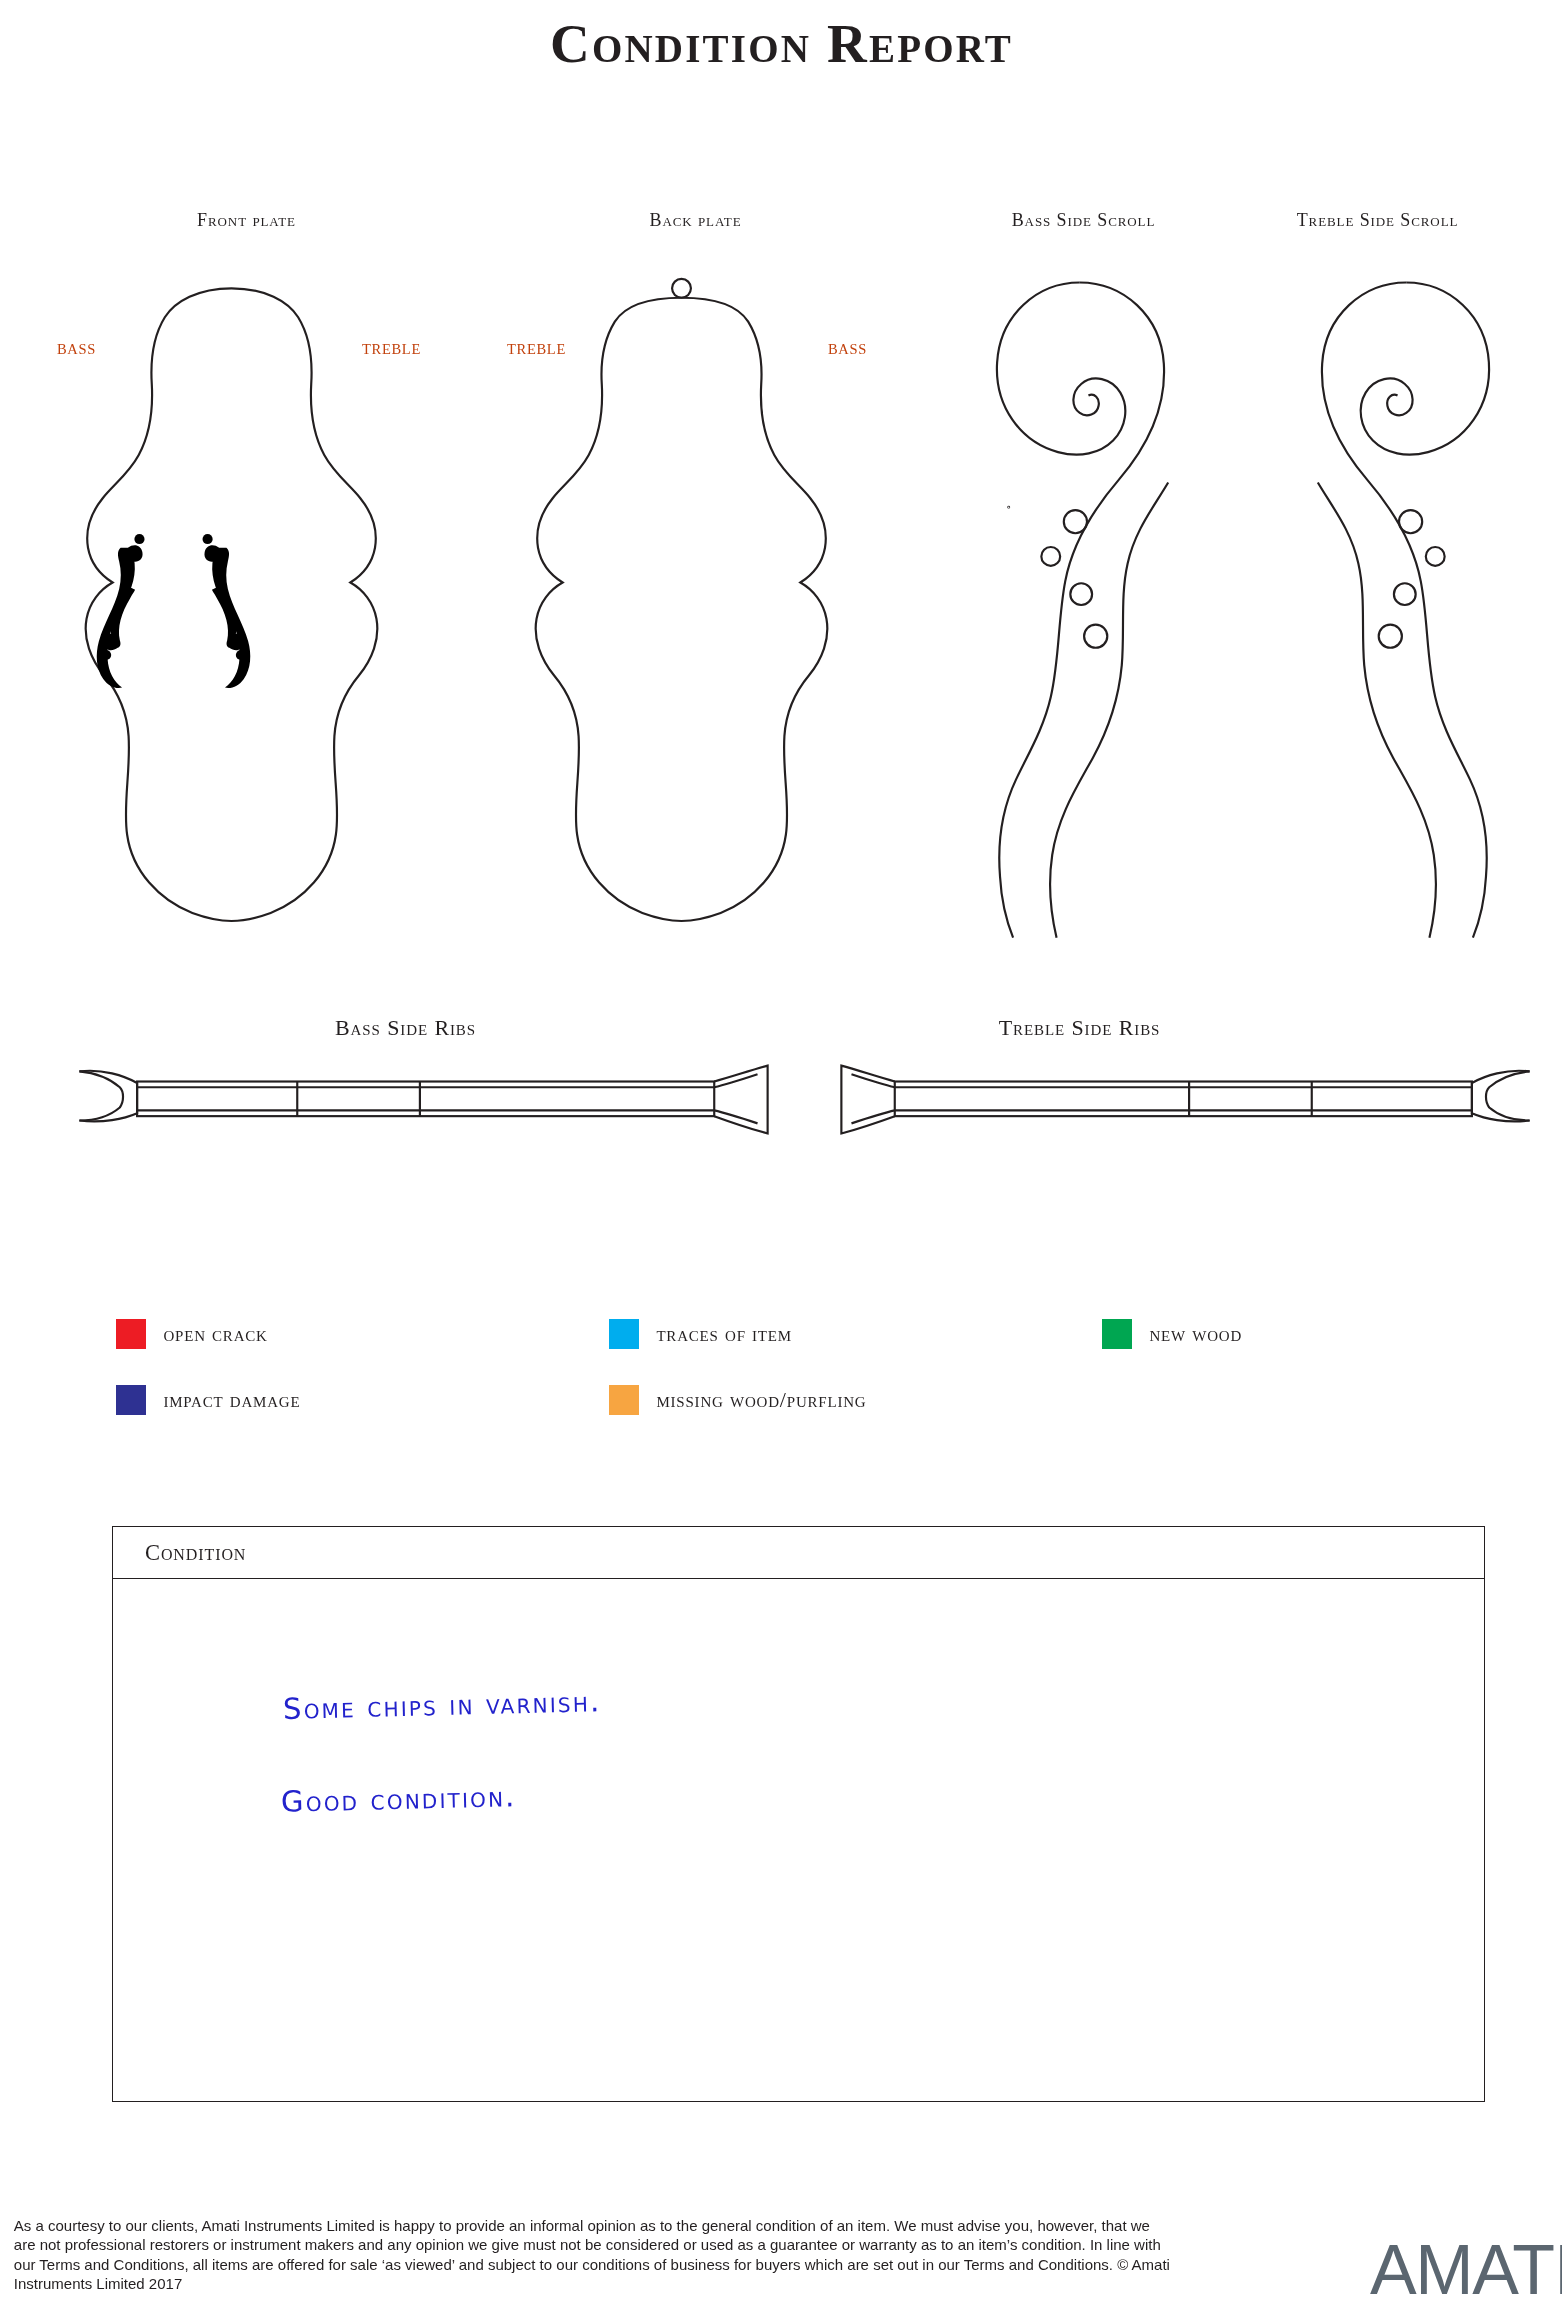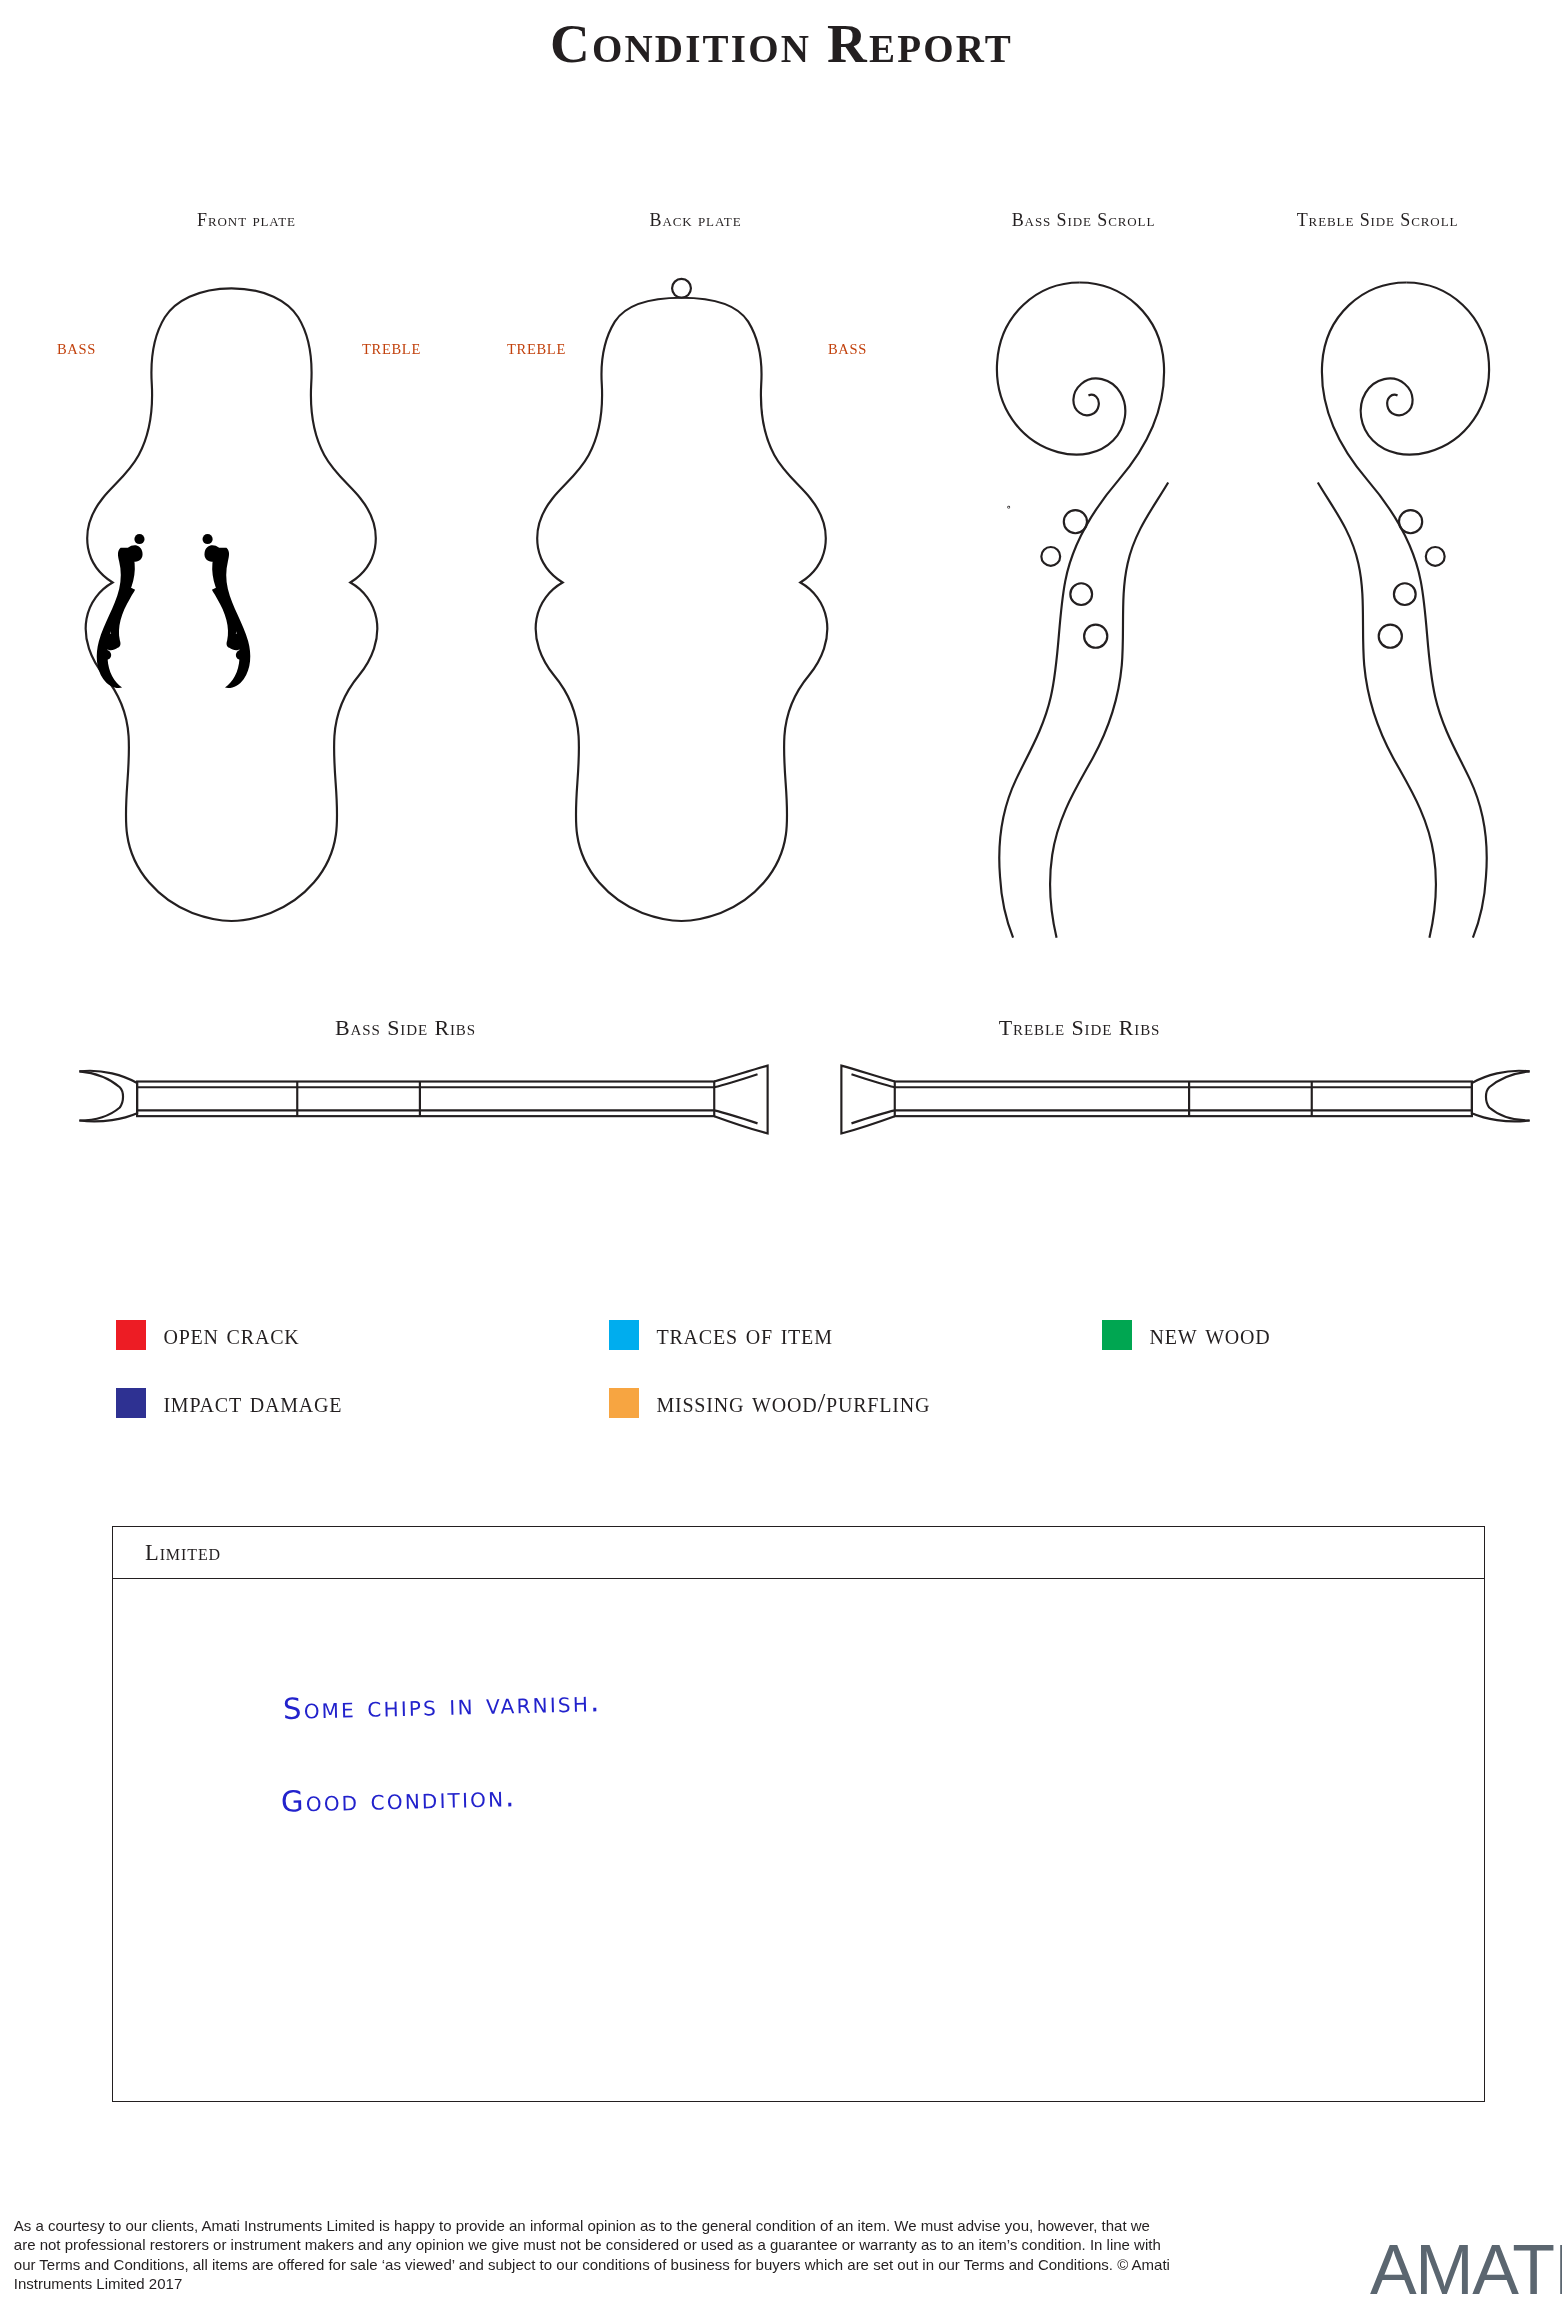--- a/index.html
+++ b/index.html
@@ -89,21 +89,21 @@
     display: flex;
     align-items: center;
   }
   .swatch {
     width: 30px; height: 30px;
     display: inline-block;
     flex: 0 0 auto;
   }
   .legend-label {
     font-variant: small-caps;
-    font-size: 28px;
+    font-size: 22px;
     letter-spacing: 0.8px;
     margin-left: 17.4px;
     color: #231f20;
     white-space: nowrap;
   }
 
   
   .comments-box {
     position: absolute;
     left: 112px;
@@ -387,21 +387,21 @@
     <span class="legend-label">impact damage</span>
   </div>
   <div class="legend-item">
     <span class="swatch" style="background:#f7a541"></span>
     <span class="legend-label">missing wood/purfling</span>
   </div>
 </div>
 
 <div class="comments-box">
   <div class="comments-header">
-    <span class="comments-title">Limited</span>
+    <span class="comments-title">Condition</span>
   </div>
   <div class="comments-body">
     <div class="handwriting" id="hw-line-1">Some chips in varnish.</div>
     <div class="handwriting" id="hw-line-2">Good condition.</div>
   </div>
 </div>
 
 <div class="footer">
   <p>As a courtesy to our clients, Amati Instruments Limited is happy to provide an informal opinion as to the general condition of an item. We must advise you, however, that we are not professional restorers or instrument makers and any opinion we give must not be considered or used as a guarantee or warranty as to an item’s condition. In line with our Terms and Conditions, all items are offered for sale ‘as viewed’ and subject to our conditions of business for buyers which are set out in our Terms and Conditions. © Amati Instruments Limited 2017</p>
 </div>

